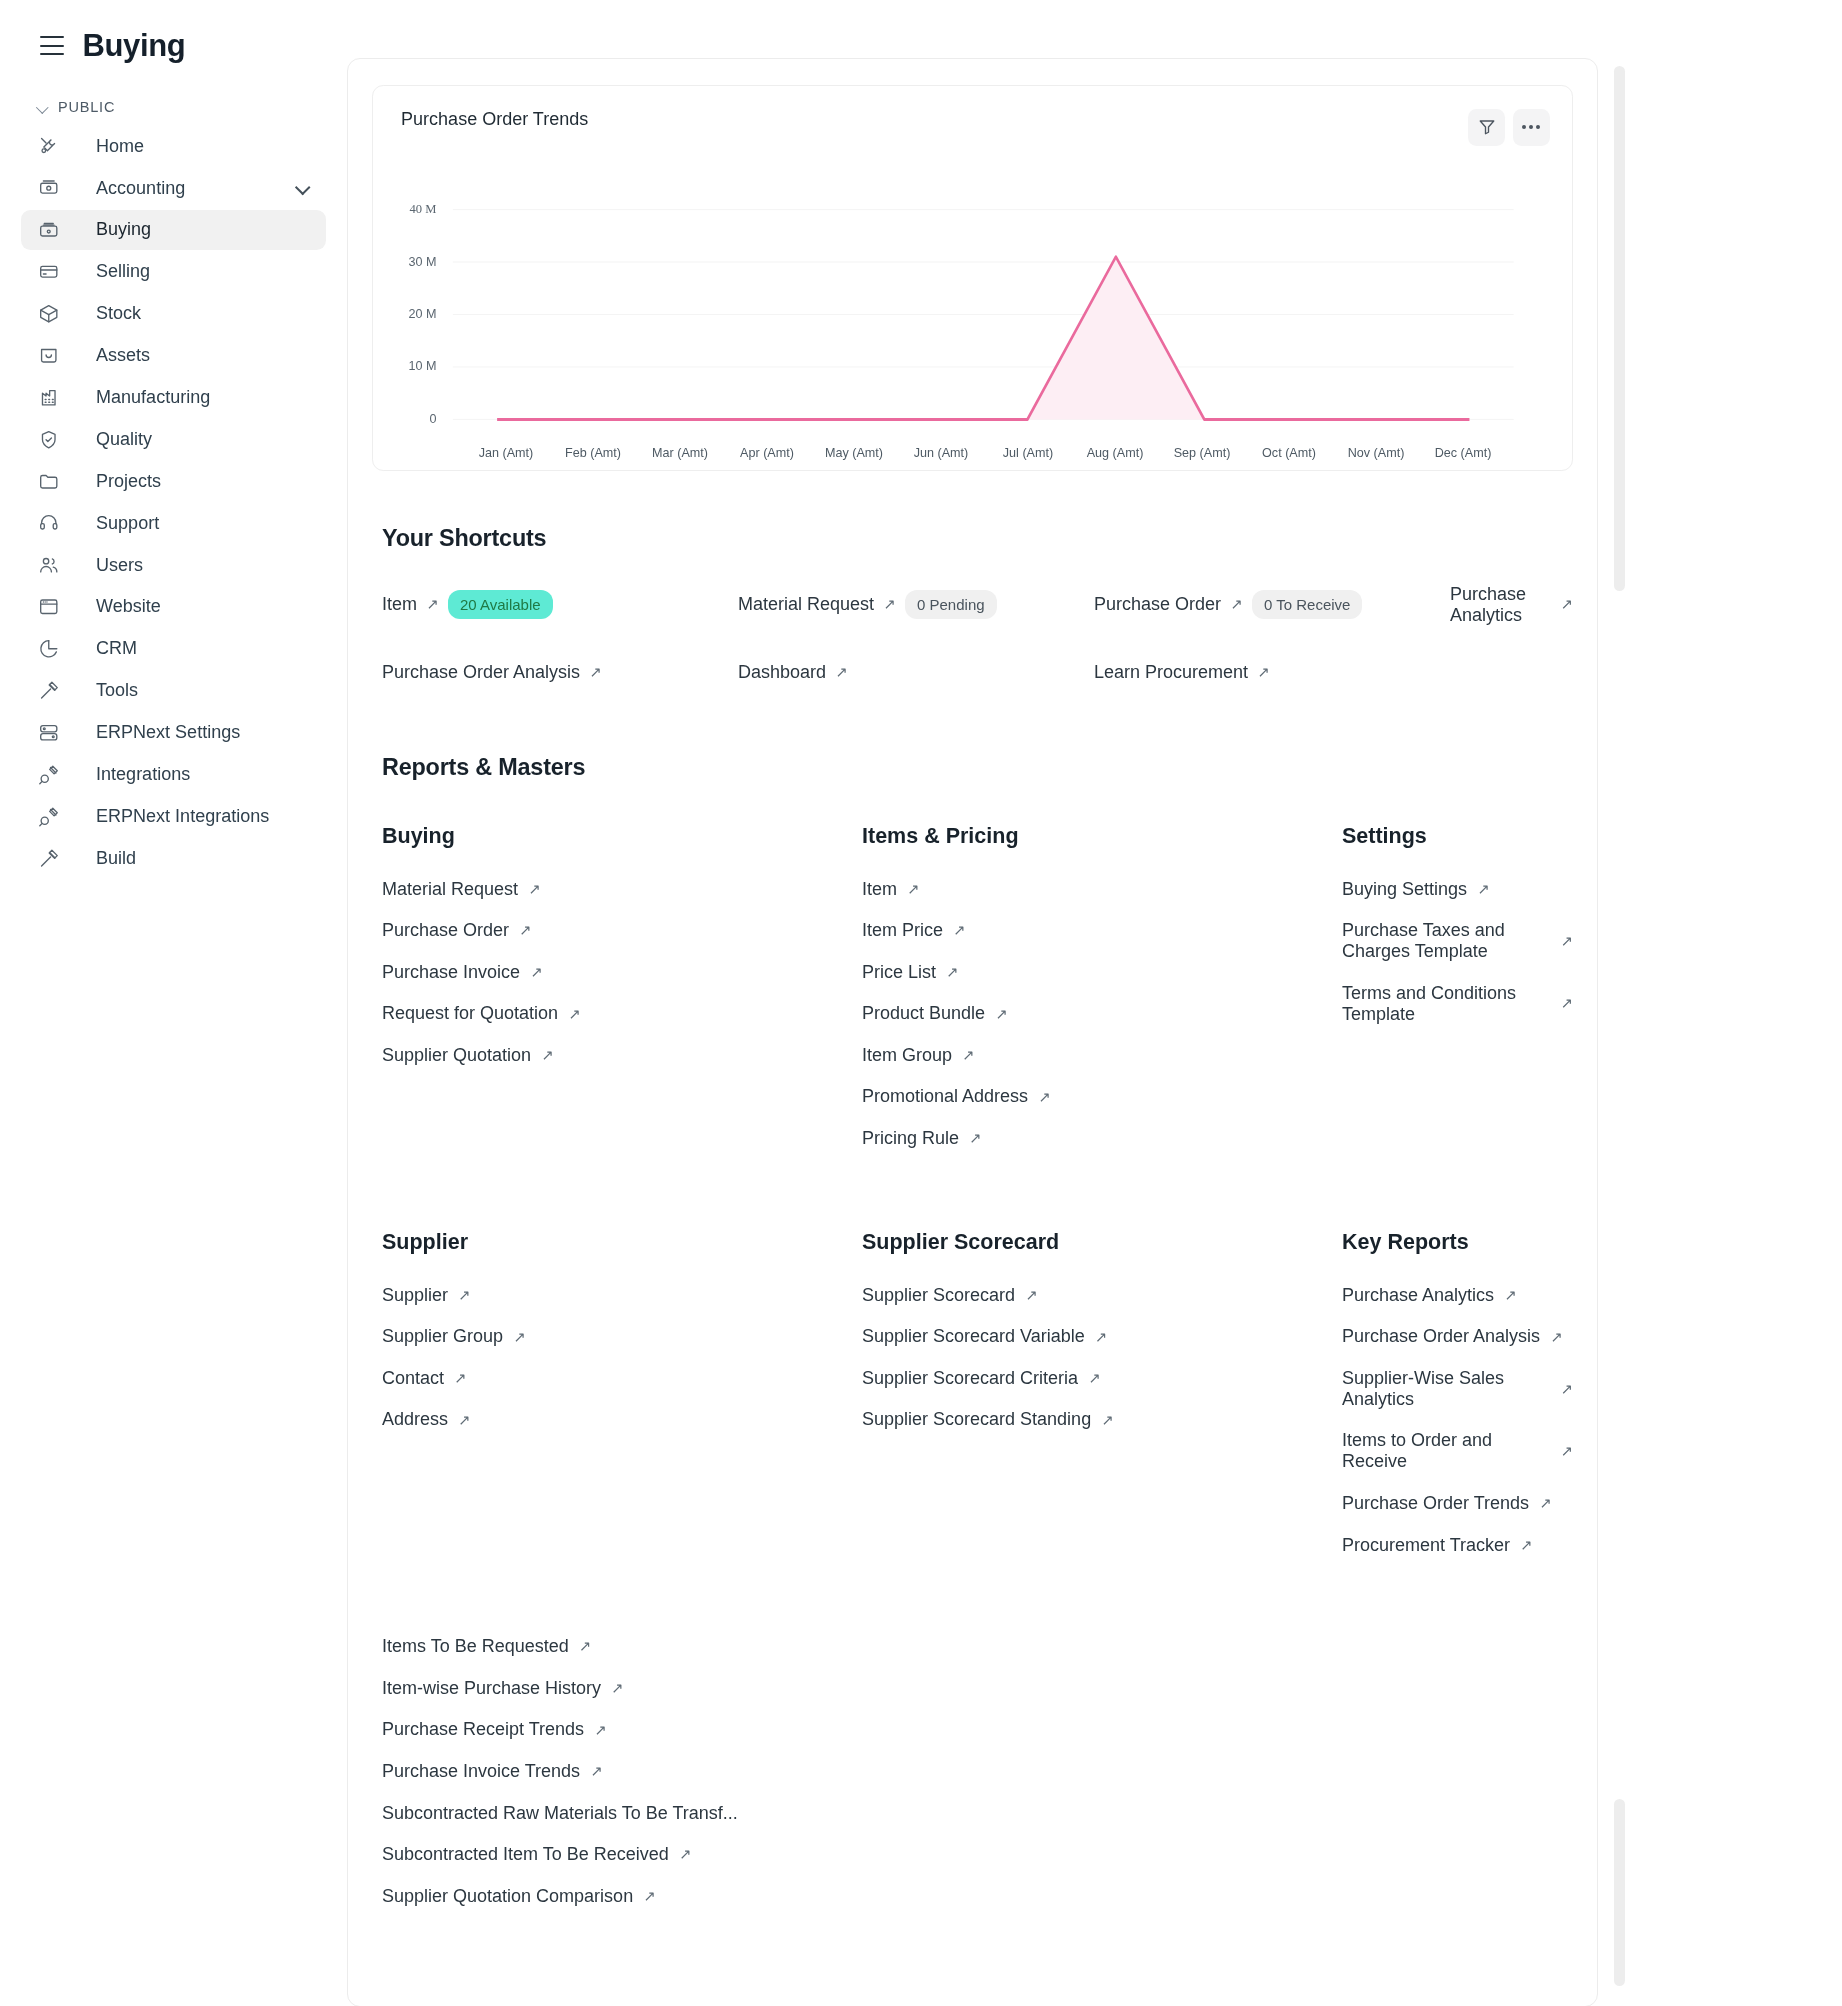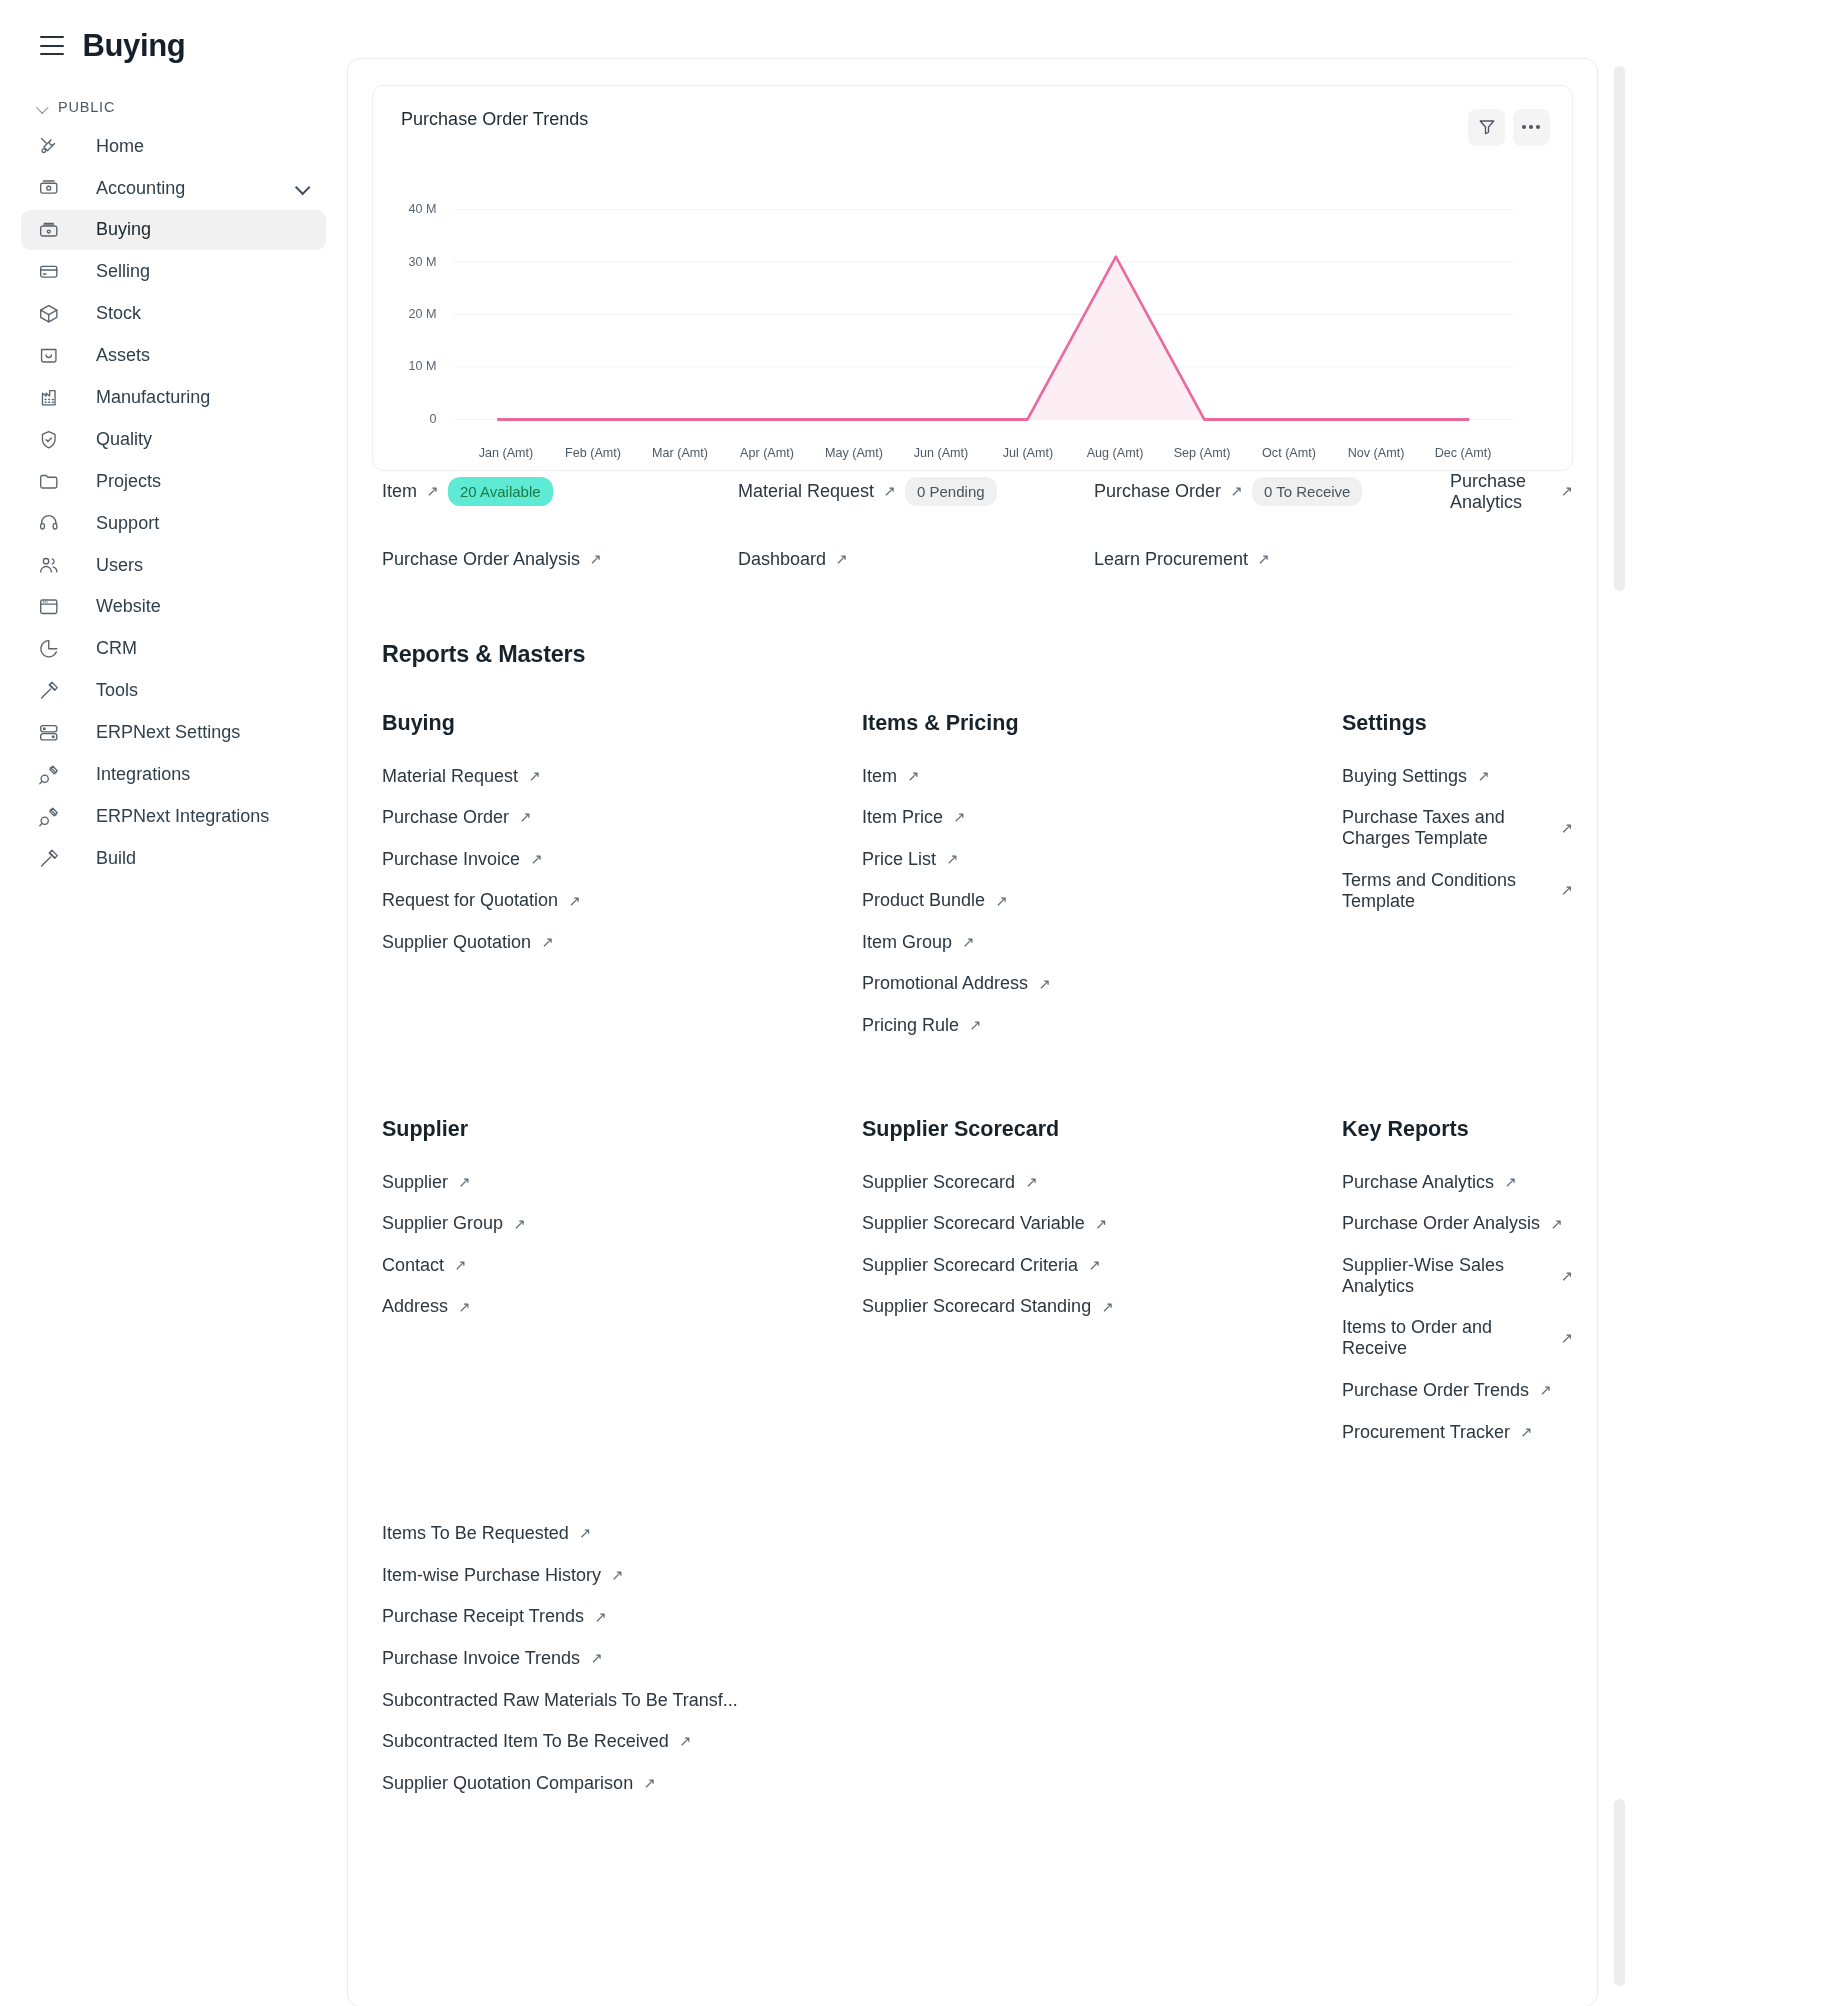--- a/index.html
+++ b/index.html
@@ -306,21 +306,21 @@
                 <line x1="72" y1="38" x2="1414" y2="38"></line>
                 <line x1="72" y1="94" x2="1414" y2="94"></line>
                 <line x1="72" y1="150" x2="1414" y2="150"></line>
                 <line x1="72" y1="206" x2="1414" y2="206"></line>
                 <line x1="72" y1="262" x2="1414" y2="262"></line>
               </g>
             <path id="area-path" fill="#fdeef4" stroke="none" d="M127.91666666666666,262 L127.91666666666666,262 L239.75,262 L351.5833333333333,262 L463.41666666666663,262 L575.25,262 L687.0833333333333,262 L798.9166666666666,262 L910.75,88.4 L1022.5833333333333,262 L1134.4166666666665,262 L1246.25,262 L1358.0833333333333,262 L1358.0833333333333,262 Z"></path>
             <path id="line-path" fill="none" stroke="#ea6a9d" stroke-width="3.2" stroke-linejoin="round" d="M127.91666666666666,262 L239.75,262 L351.5833333333333,262 L463.41666666666663,262 L575.25,262 L687.0833333333333,262 L798.9166666666666,262 L910.75,88.4 L1022.5833333333333,262 L1134.4166666666665,262 L1246.25,262 L1358.0833333333333,262"></path>
           </svg>
           <div id="ylabels">
-              <div class="ylab" style="left: 0px; top: 12.6667%;">40 M</div>
+              <div class="ylab" style="left: 0px; top: 12.6667%; font-family: Liberation Serif, serif;">40 M</div>
               <div class="ylab" style="left: 0px; top: 31.3333%;">30 M</div>
               <div class="ylab" style="left: 0px; top: 50%;">20 M</div>
               <div class="ylab" style="left: 0px; top: 68.6667%;">10 M</div>
               <div class="ylab" style="left: 0px; top: 87.3333%;">0</div>
             </div>
           <div class="xlab-row" id="xlabels">
               <div class="xlab">Jan (Amt)</div>
               <div class="xlab">Feb (Amt)</div>
               <div class="xlab">Mar (Amt)</div>
               <div class="xlab">Apr (Amt)</div>
@@ -330,20 +330,21 @@
               <div class="xlab">Aug (Amt)</div>
               <div class="xlab">Sep (Amt)</div>
               <div class="xlab">Oct (Amt)</div>
               <div class="xlab">Nov (Amt)</div>
               <div class="xlab">Dec (Amt)</div>
             </div>
         </div>
       </section>
 
       <section class="sec">
+        <h2 class="sec-title shortcuts-title">Your Shortcuts</h2>
         <div class="sc-grid" id="sc-grid">
             <div class="sc-item">
               <span class="sc-text">Item</span>
               <span class="arrow">↗</span>
               <span class="badge green">20 Available</span>
             </div>
             <div class="sc-item">
               <span class="sc-text">Material Request</span>
               <span class="arrow">↗</span>
               <span class="badge grey">0 Pending</span>

